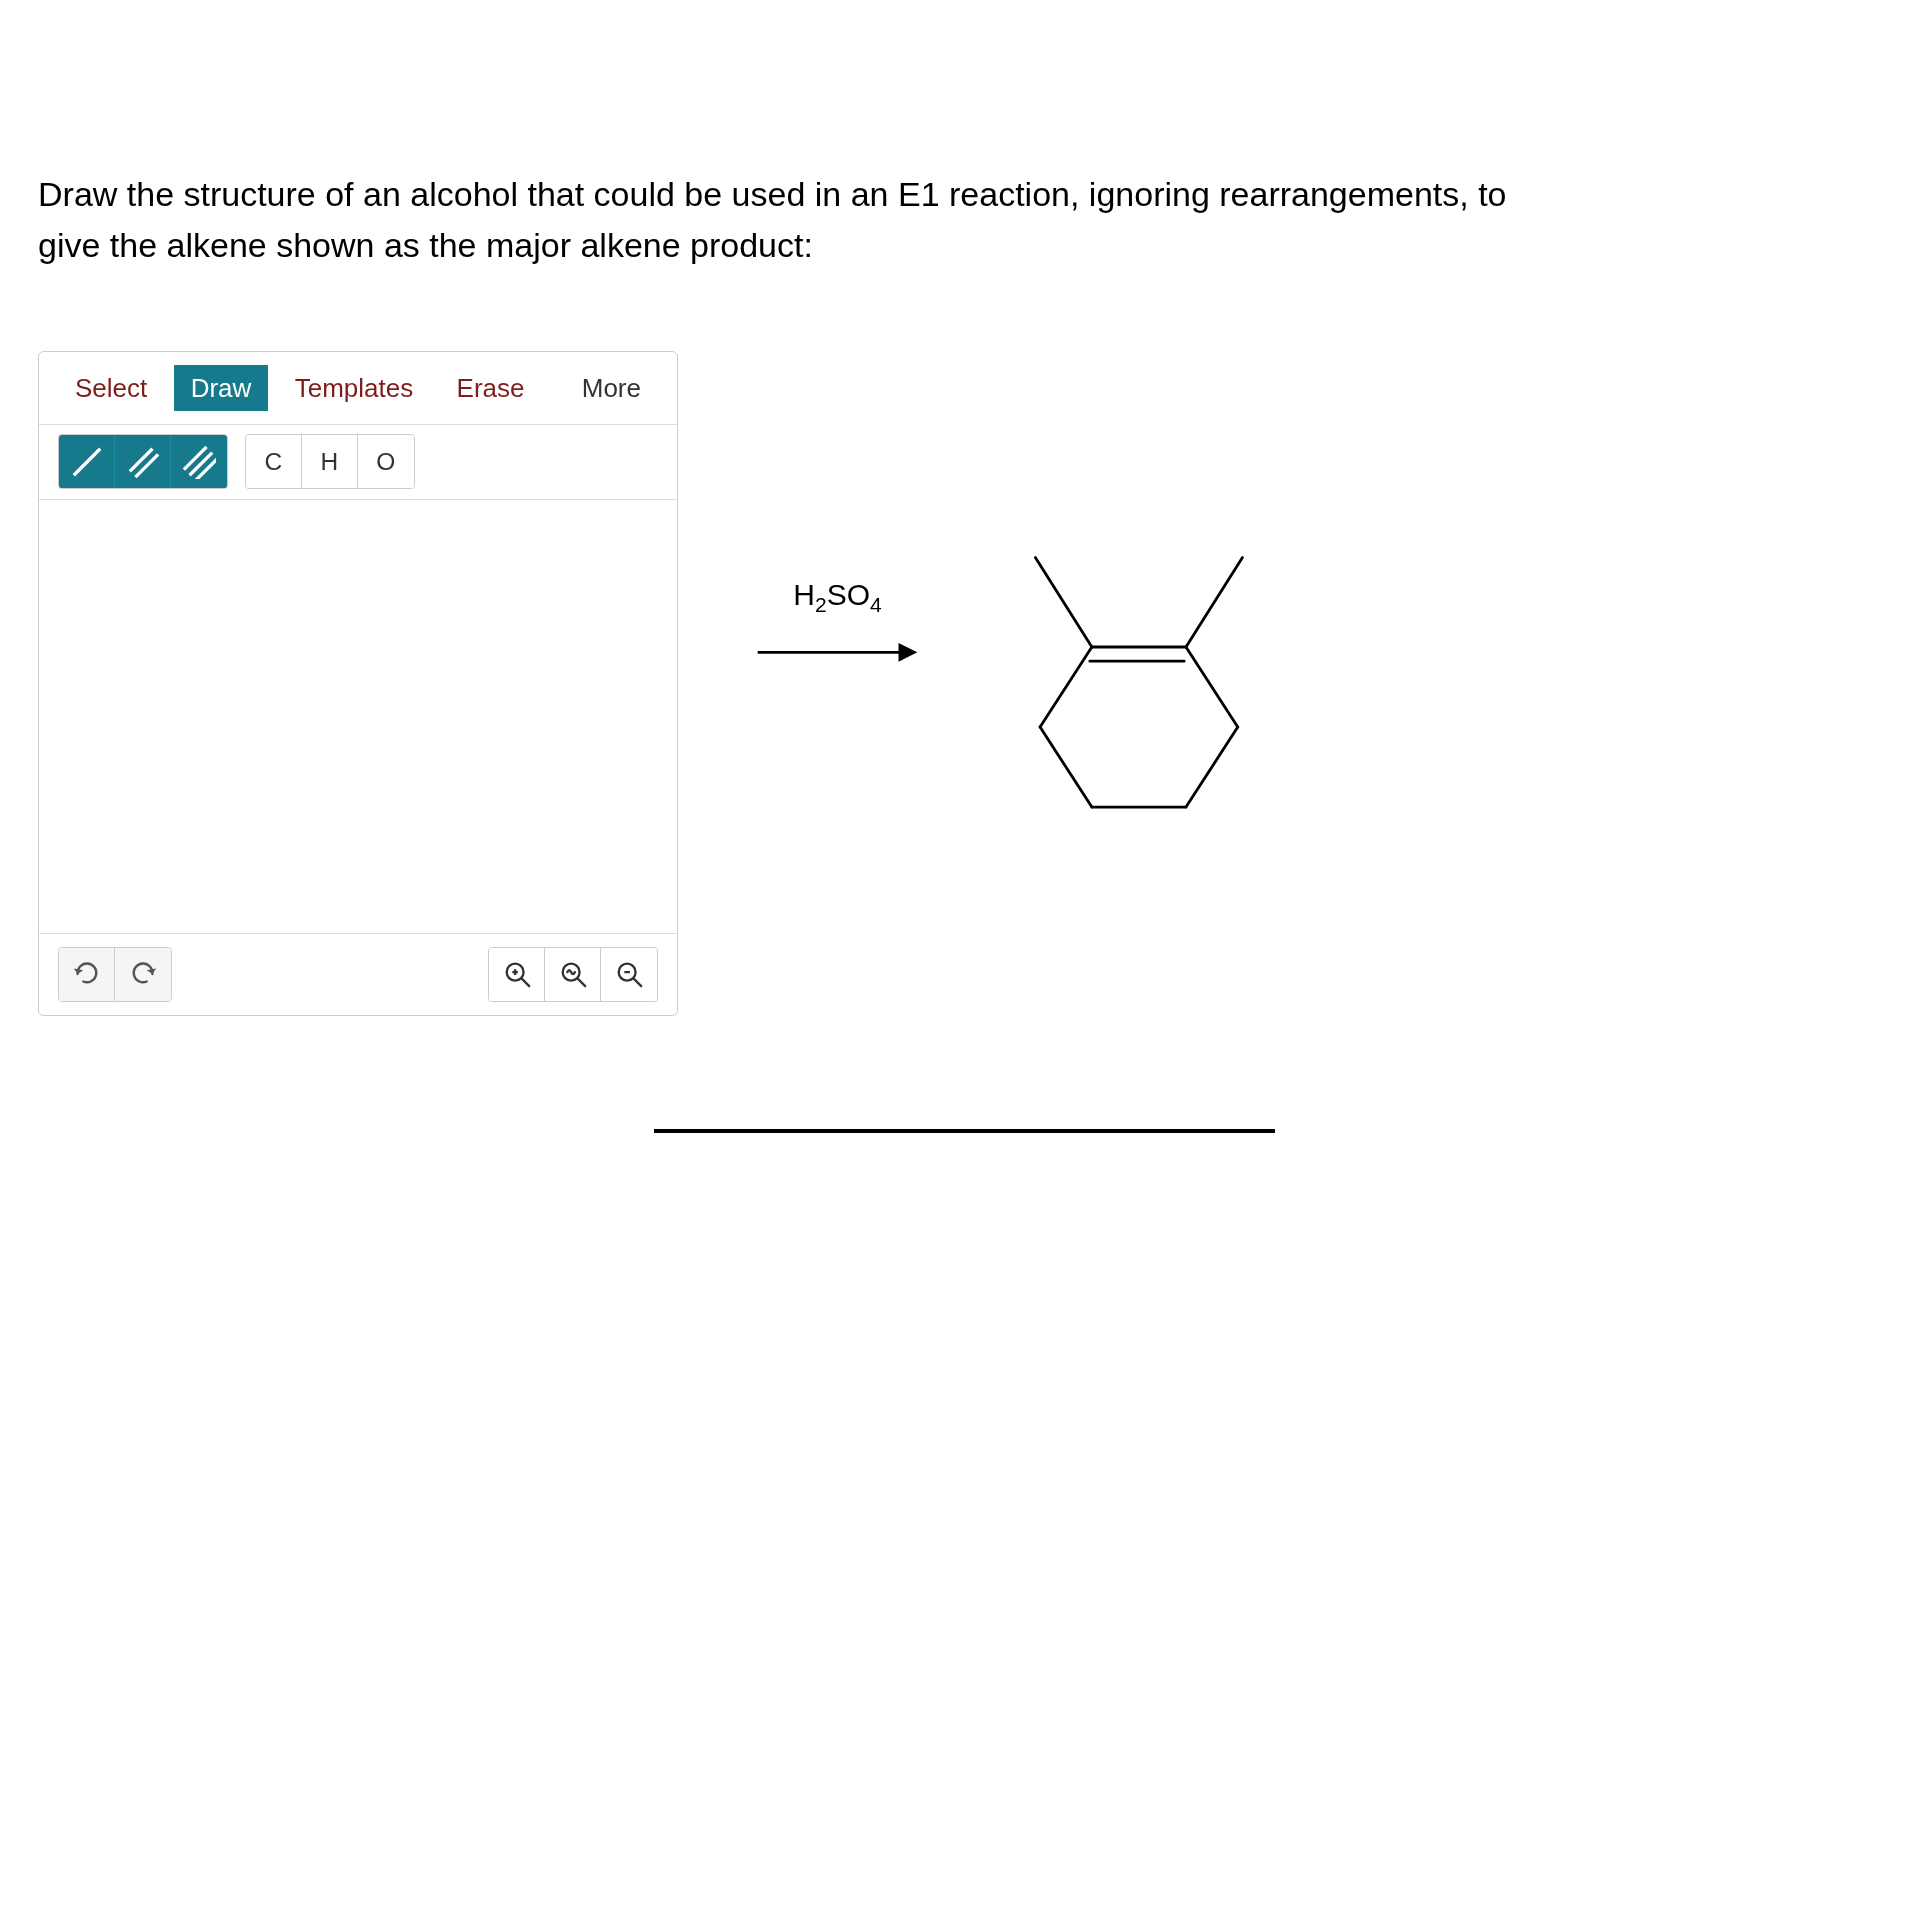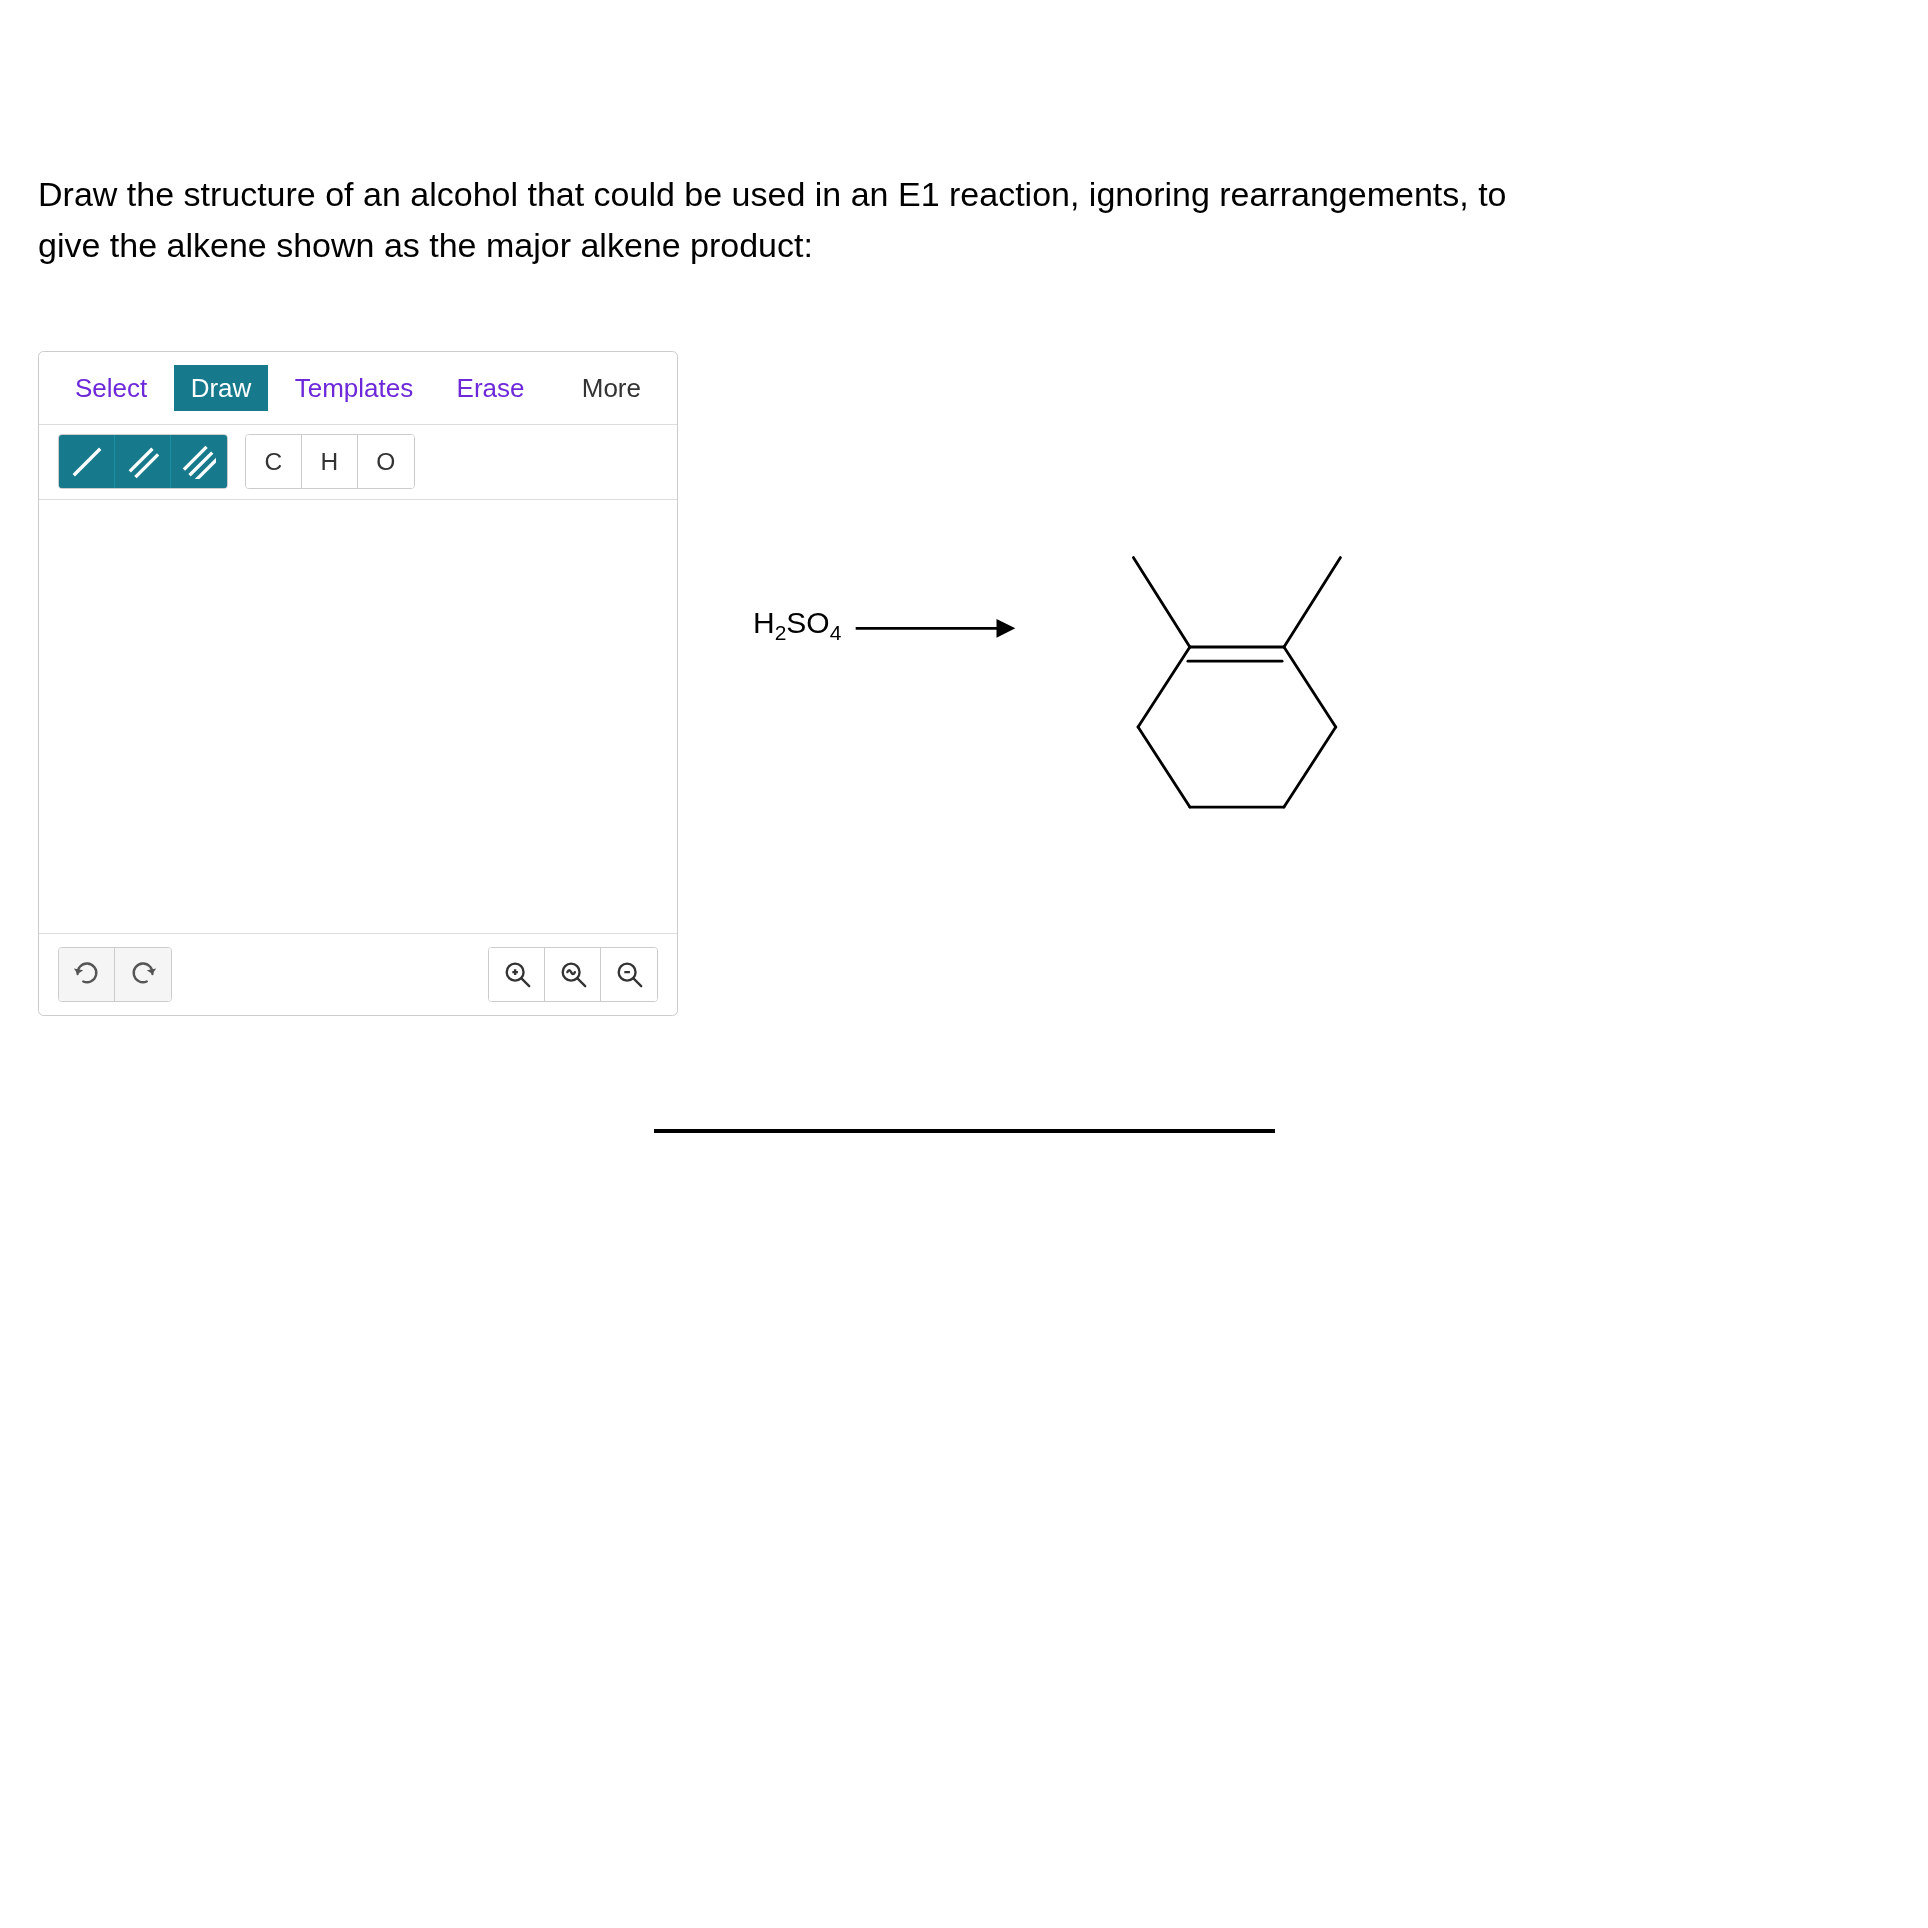--- a/index.html
+++ b/index.html
@@ -44,21 +44,21 @@
       border-bottom: 0.9px solid #ddd;
       gap: 9.4px;
     }
 
     .toolbar-btn {
       font-size: 26px;
       padding: 7.5px 17px;
       background: none;
       border: none;
       cursor: pointer;
-      color: #6d28d9;
+      color: #7f1d1d;
       font-family: Arial, sans-serif;
     }
 
     .toolbar-btn.active {
       background: #177a8c;
       color: #fff;
       border-radius: 0;
     }
 
     .toolbar-erase {
@@ -202,21 +202,21 @@
     
     .chem-area {
       display: flex;
       align-items: center;
       gap: 38px;
       margin-top: 56px;
     }
 
     .reaction-arrow-area {
       display: flex;
-      flex-direction: row;
+      flex-direction: column;
       align-items: center;
       gap: 9.4px;
     }
 
     .reaction-catalyst {
       font-size: 30px;
       font-family: Arial, sans-serif;
     }
 
     .reaction-catalyst sub {

